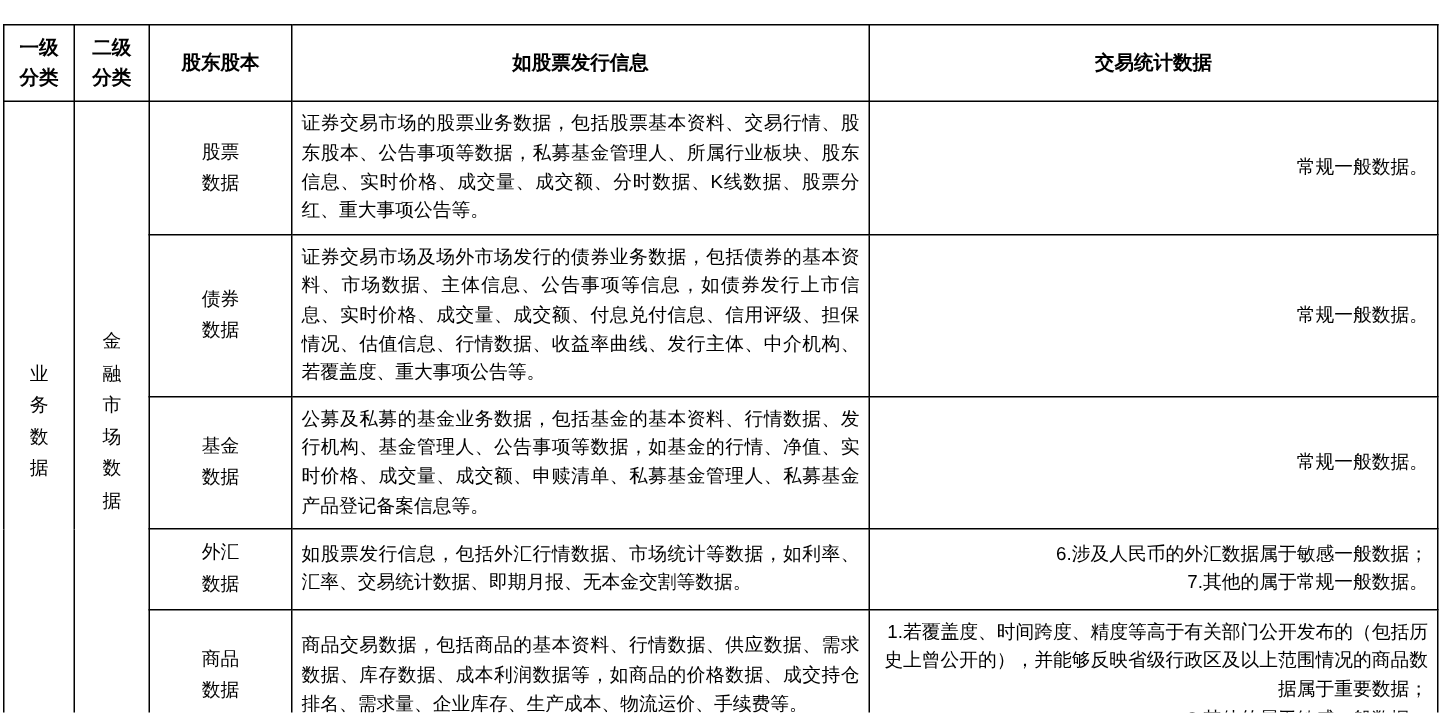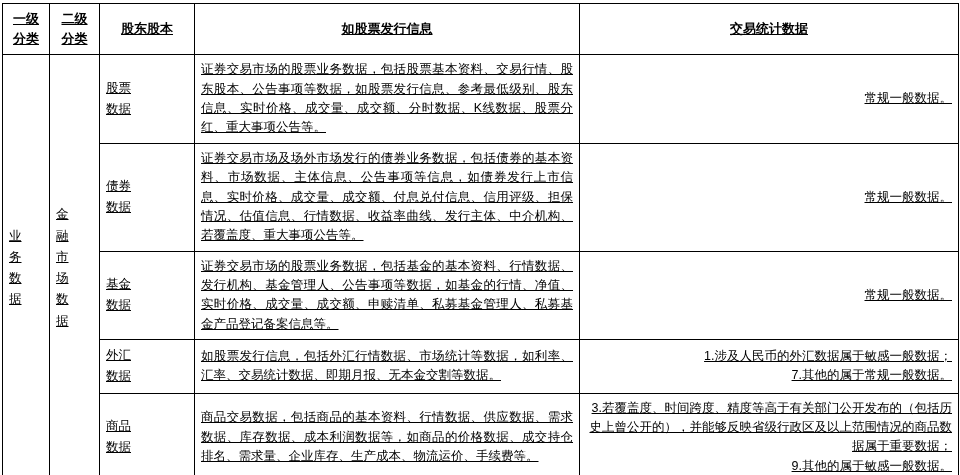--- a/index.html
+++ b/index.html
@@ -11,22 +11,21 @@
     width: 960px;
     height: 475px;
     font-family: "Liberation Sans", "DejaVu Sans", sans-serif;
     color: #000000;
     overflow: hidden;
   }
   .sheet {
     width: 960px;
     height: 413px;
     box-sizing: border-box;
-    padding: 3px 2px 0 2px;
-    text-decoration: underline;
+    padding: 16px 2px 0 2px;
   }
   table.classification {
     border-collapse: collapse;
     table-layout: fixed;
     width: 956px;
     font-size: 12.5px;
   }
   table.classification th,
   table.classification td {
     border: 1px solid #000000;
@@ -41,21 +40,21 @@
     padding-top: 7px;
     padding-bottom: 7px;
   }
   col.c1 { width: 47px; }
   col.c2 { width: 50px; }
   col.c3 { width: 95px; }
   col.c4 { width: 385px; }
   col.c5 { width: 379px; }
 
   td.lvl1, td.lvl2, td.lvl3 {
-    text-align: left;
+    text-align: center;
     vertical-align: middle;
     letter-spacing: 0px;
   }
   td.lvl1 .stack, td.lvl2 .stack, td.lvl3 .stack {
     display: block;
   }
   td.lvl1 .ln, td.lvl2 .ln, td.lvl3 .ln {
     display: block;
     line-height: 1.7;
   }
@@ -124,21 +123,21 @@
             <span class="ln">数</span>
             <span class="ln">据</span>
           </span>
         </td>
         <td class="lvl3">
           <span class="stack">
             <span class="ln">股票</span>
             <span class="ln">数据</span>
           </span>
         </td>
-        <td class="desc">证券交易市场的股票业务数据，包括股票基本资料、交易行情、股东股本、公告事项等数据，如股票发行信息、参考最低级别、股东信息、实时价格、成交量、成交额、分时数据、K线数据、股票分红、重大事项公告等。</td>
+        <td class="desc">证券交易市场的股票业务数据，包括股票基本资料、交易行情、股东股本、公告事项等数据，私募基金管理人、所属行业板块、股东信息、实时价格、成交量、成交额、分时数据、K线数据、股票分红、重大事项公告等。</td>
         <td class="level">
           <span class="ln">常规一般数据。</span>
         </td>
       </tr>
 
       <tr>
         <td class="lvl3">
           <span class="stack">
             <span class="ln">债券</span>
             <span class="ln">数据</span>
@@ -150,48 +149,48 @@
         </td>
       </tr>
 
       <tr>
         <td class="lvl3">
           <span class="stack">
             <span class="ln">基金</span>
             <span class="ln">数据</span>
           </span>
         </td>
-        <td class="desc">证券交易市场的股票业务数据，包括基金的基本资料、行情数据、发行机构、基金管理人、公告事项等数据，如基金的行情、净值、实时价格、成交量、成交额、申赎清单、私募基金管理人、私募基金产品登记备案信息等。</td>
+        <td class="desc">公募及私募的基金业务数据，包括基金的基本资料、行情数据、发行机构、基金管理人、公告事项等数据，如基金的行情、净值、实时价格、成交量、成交额、申赎清单、私募基金管理人、私募基金产品登记备案信息等。</td>
         <td class="level">
           <span class="ln">常规一般数据。</span>
         </td>
       </tr>
 
       <tr>
         <td class="lvl3">
           <span class="stack">
             <span class="ln">外汇</span>
             <span class="ln">数据</span>
           </span>
         </td>
         <td class="desc">如股票发行信息，包括外汇行情数据、市场统计等数据，如利率、汇率、交易统计数据、即期月报、无本金交割等数据。</td>
         <td class="level">
-          <span class="ln">1.涉及人民币的外汇数据属于敏感一般数据；</span>
+          <span class="ln">6.涉及人民币的外汇数据属于敏感一般数据；</span>
           <span class="ln">7.其他的属于常规一般数据。</span>
         </td>
       </tr>
 
       <tr>
         <td class="lvl3">
           <span class="stack">
             <span class="ln">商品</span>
             <span class="ln">数据</span>
           </span>
         </td>
         <td class="desc">商品交易数据，包括商品的基本资料、行情数据、供应数据、需求数据、库存数据、成本利润数据等，如商品的价格数据、成交持仓排名、需求量、企业库存、生产成本、物流运价、手续费等。</td>
         <td class="level">
-          <span class="ln">3.若覆盖度、时间跨度、精度等高于有关部门公开发布的（包括历史上曾公开的），并能够反映省级行政区及以上范围情况的商品数据属于重要数据；</span>
+          <span class="ln">1.若覆盖度、时间跨度、精度等高于有关部门公开发布的（包括历史上曾公开的），并能够反映省级行政区及以上范围情况的商品数据属于重要数据；</span>
           <span class="ln">9.其他的属于敏感一般数据。</span>
         </td>
       </tr>
     </tbody>
   </table>
 </div>
 
 </body></html>

